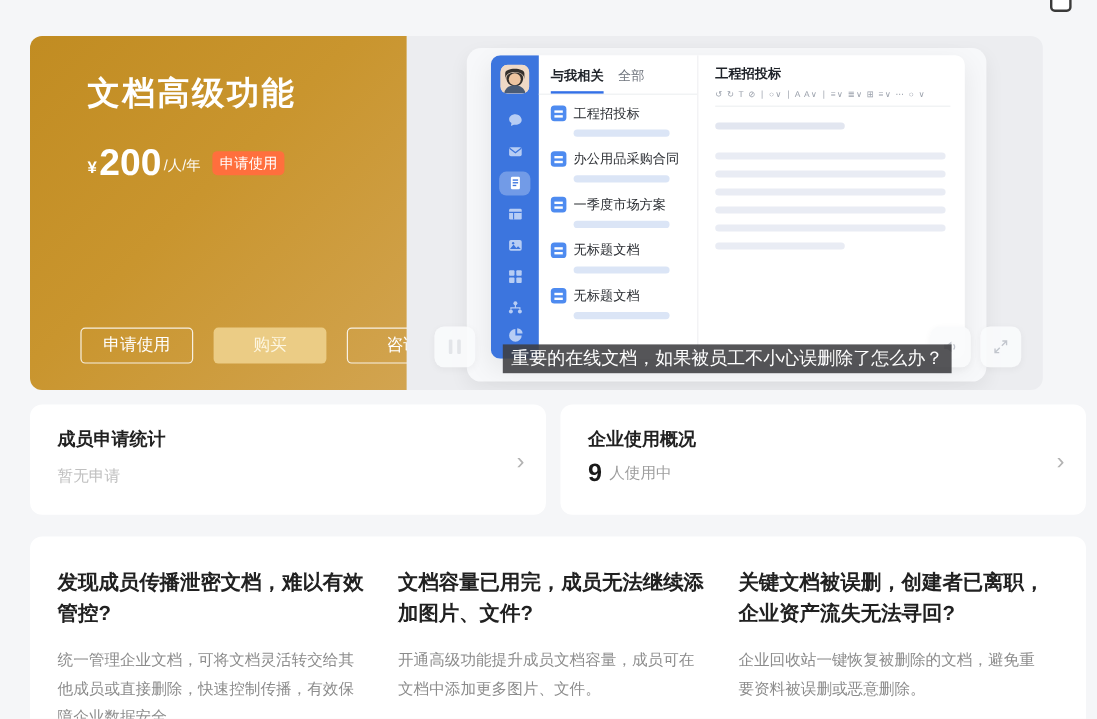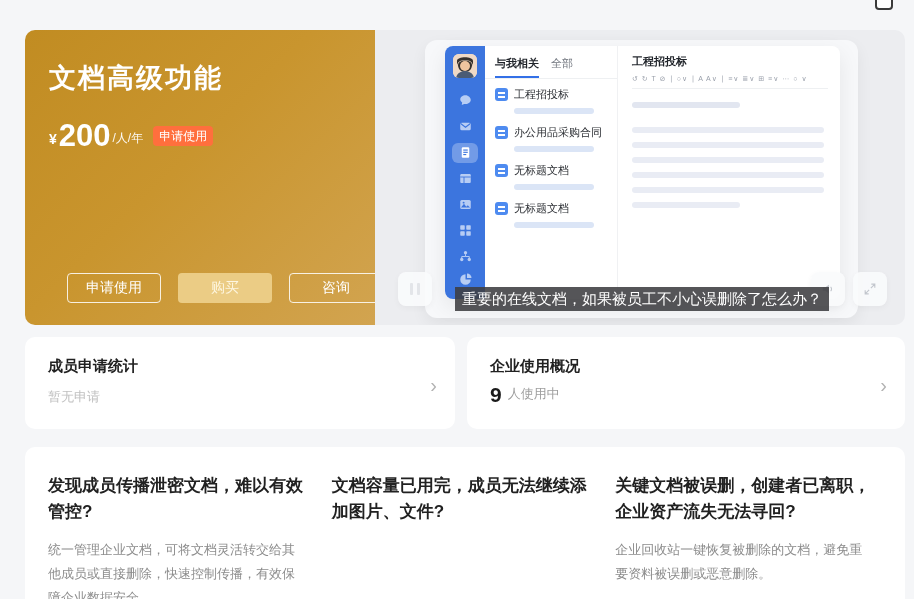--- a/index.html
+++ b/index.html
@@ -3,23 +3,23 @@
 <meta charset="utf-8">
 <style>
   * { margin:0; padding:0; box-sizing:border-box; }
   html,body { width:914px; height:599px; overflow:hidden; }
   body { background:#f5f6f8; font-family:"Liberation Sans","DejaVu Sans",sans-serif; position:relative; }
   .page { padding:30px 9px 0 25px; }
 
   
   .top-row { display:flex; width:880px; height:295px; }
   .promo-panel {
-    width:350px; height:295px; flex:none;
+    width:314px; height:295px; flex:none;
     background:linear-gradient(135deg,#c18c22 0%,#c9952e 45%,#d2a450 100%);
-    border-radius:10px 0 0 10px; position:relative; color:#fff; padding:30px 0 0 24px;
+    border-radius:10px 0 0 10px; position:relative; color:#fff; padding:30px 0 0 48px;
   }
   .promo-title { font-size:27px; font-weight:bold; letter-spacing:2px; }
   .price-row { margin-top:24px; display:flex; align-items:flex-end; }
   .price-cur { font-size:14px; font-weight:bold; margin-bottom:4px; }
   .price-num { font-size:31px; font-weight:bold; line-height:1; margin:0 2px; }
   .price-unit { font-size:12px; margin-bottom:4px; opacity:.95; }
   .promo-badge {
     margin-left:10px; margin-bottom:5px; background:#ff6f3d; color:#fff;
     font-size:12px; padding:2px 6px; border-radius:4px; line-height:16px;
   }
@@ -229,20 +229,27 @@
           <div class="doc-item">
             <div class="doc-line">
                 <span class="doc-ico"></span>
                 <span class="doc-title">办公用品采购合同</span>
               </div>
             <div class="doc-bar"></div>
           </div>
           <div class="doc-item">
             <div class="doc-line">
                 <span class="doc-ico"></span>
+                <span class="doc-title">一季度市场方案</span>
+              </div>
+            <div class="doc-bar"></div>
+          </div>
+          <div class="doc-item">
+            <div class="doc-line">
+                <span class="doc-ico"></span>
                 <span class="doc-title">无标题文档</span>
               </div>
             <div class="doc-bar"></div>
           </div>
           <div class="doc-item">
             <div class="doc-line">
                 <span class="doc-ico"></span>
                 <span class="doc-title">无标题文档</span>
               </div>
             <div class="doc-bar"></div>
@@ -298,20 +305,21 @@
     </div>
   </div>
 
   <div class="features-card">
     <div class="feat-col">
       <div class="feat-title">发现成员传播泄密文档，难以有效管控?</div>
       <div class="feat-body">统一管理企业文档，可将文档灵活转交给其他成员或直接删除，快速控制传播，有效保障企业数据安全。</div>
     </div>
     <div class="feat-col">
       <div class="feat-title">文档容量已用完，成员无法继续添加图片、文件?</div>
+      <div class="feat-body">开通高级功能提升成员文档容量，成员可在文档中添加更多图片、文件。</div>
     </div>
     <div class="feat-col">
       <div class="feat-title">关键文档被误删，创建者已离职，企业资产流失无法寻回?</div>
       <div class="feat-body">企业回收站一键恢复被删除的文档，避免重要资料被误删或恶意删除。</div>
     </div>
   </div>
 
 </div>
 
 </body></html>

